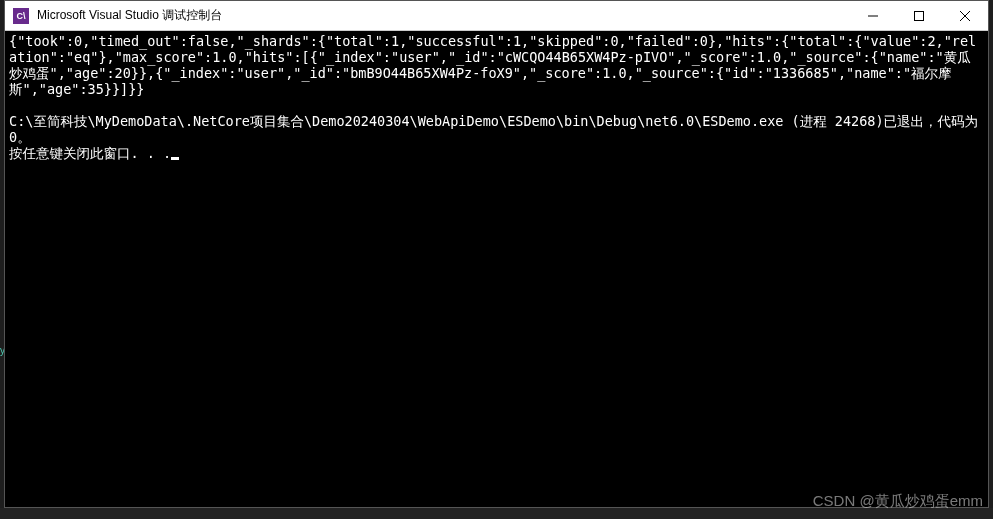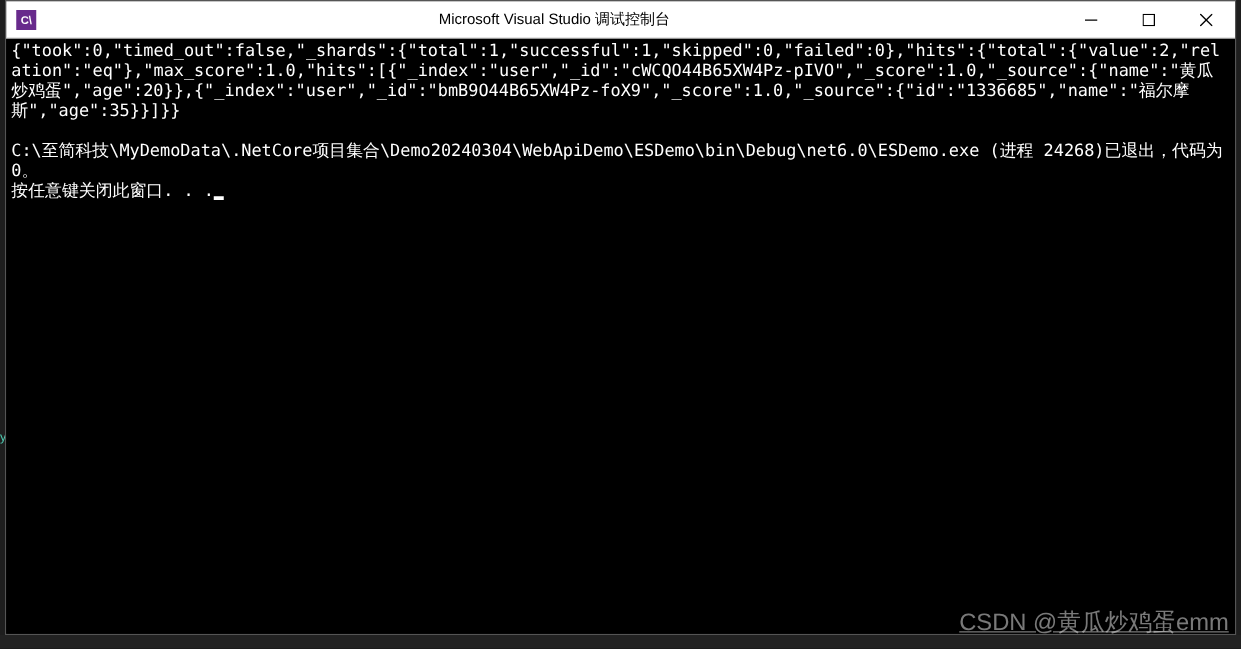--- a/index.html
+++ b/index.html
@@ -39,21 +39,20 @@
       align-items: center;
       justify-content: center;
       font-size: 9px;
       color: white;
       font-weight: bold;
     }
     .title {
       flex: 1;
       font-size: 12px;
       color: #000;
-      text-align: center;
     }
     .window-controls {
       display: flex;
       height: 100%;
     }
     .window-btn {
       width: 46px;
       height: 30px;
       display: flex;
       align-items: center;
@@ -93,24 +92,23 @@
       top: 0;
       width: 4px;
       height: 519px;
       background: #1e1e1e;
     }
     .watermark {
       position: absolute;
       right: 10px;
       bottom: 8px;
       color: rgba(220,220,220,0.55);
-      font-size: 19px;
+      font-size: 15px;
       font-family: Arial, sans-serif;
       pointer-events: none;
-      text-decoration: underline;
     }
     .bottom-strip {
       position: absolute;
       bottom: 0;
       left: 0;
       width: 100%;
       height: 11px;
       background: #222;
     }
     .gutter-y {

